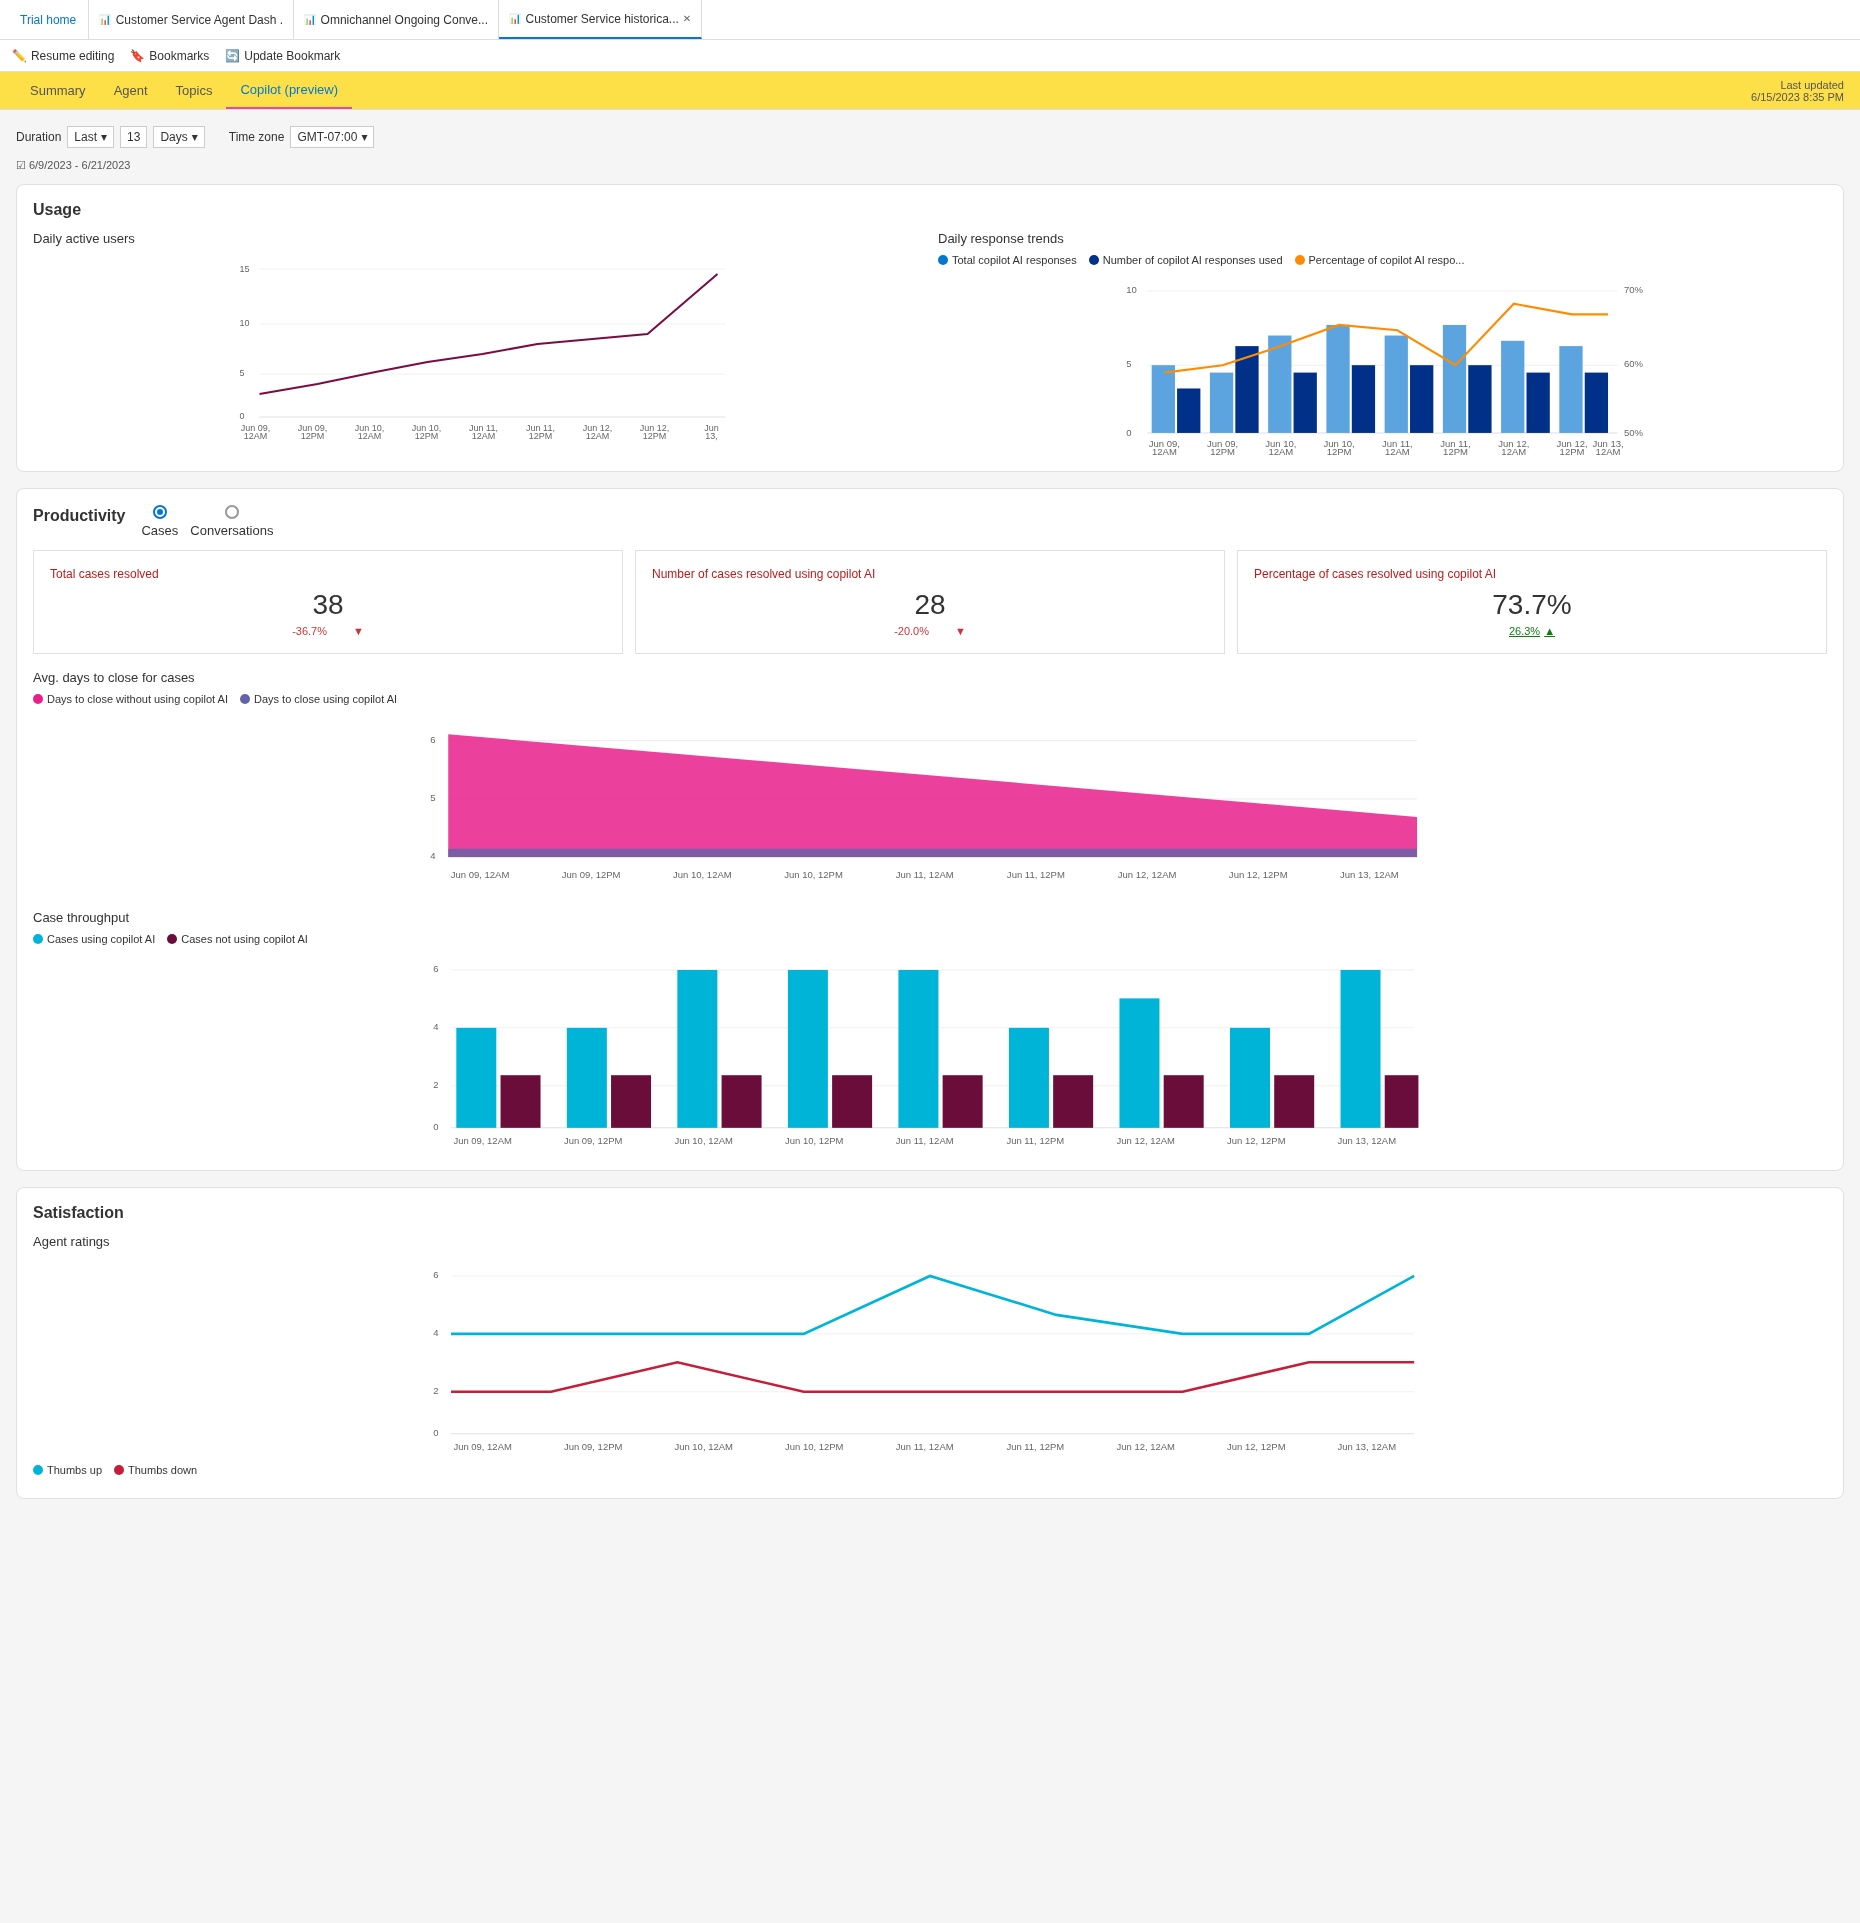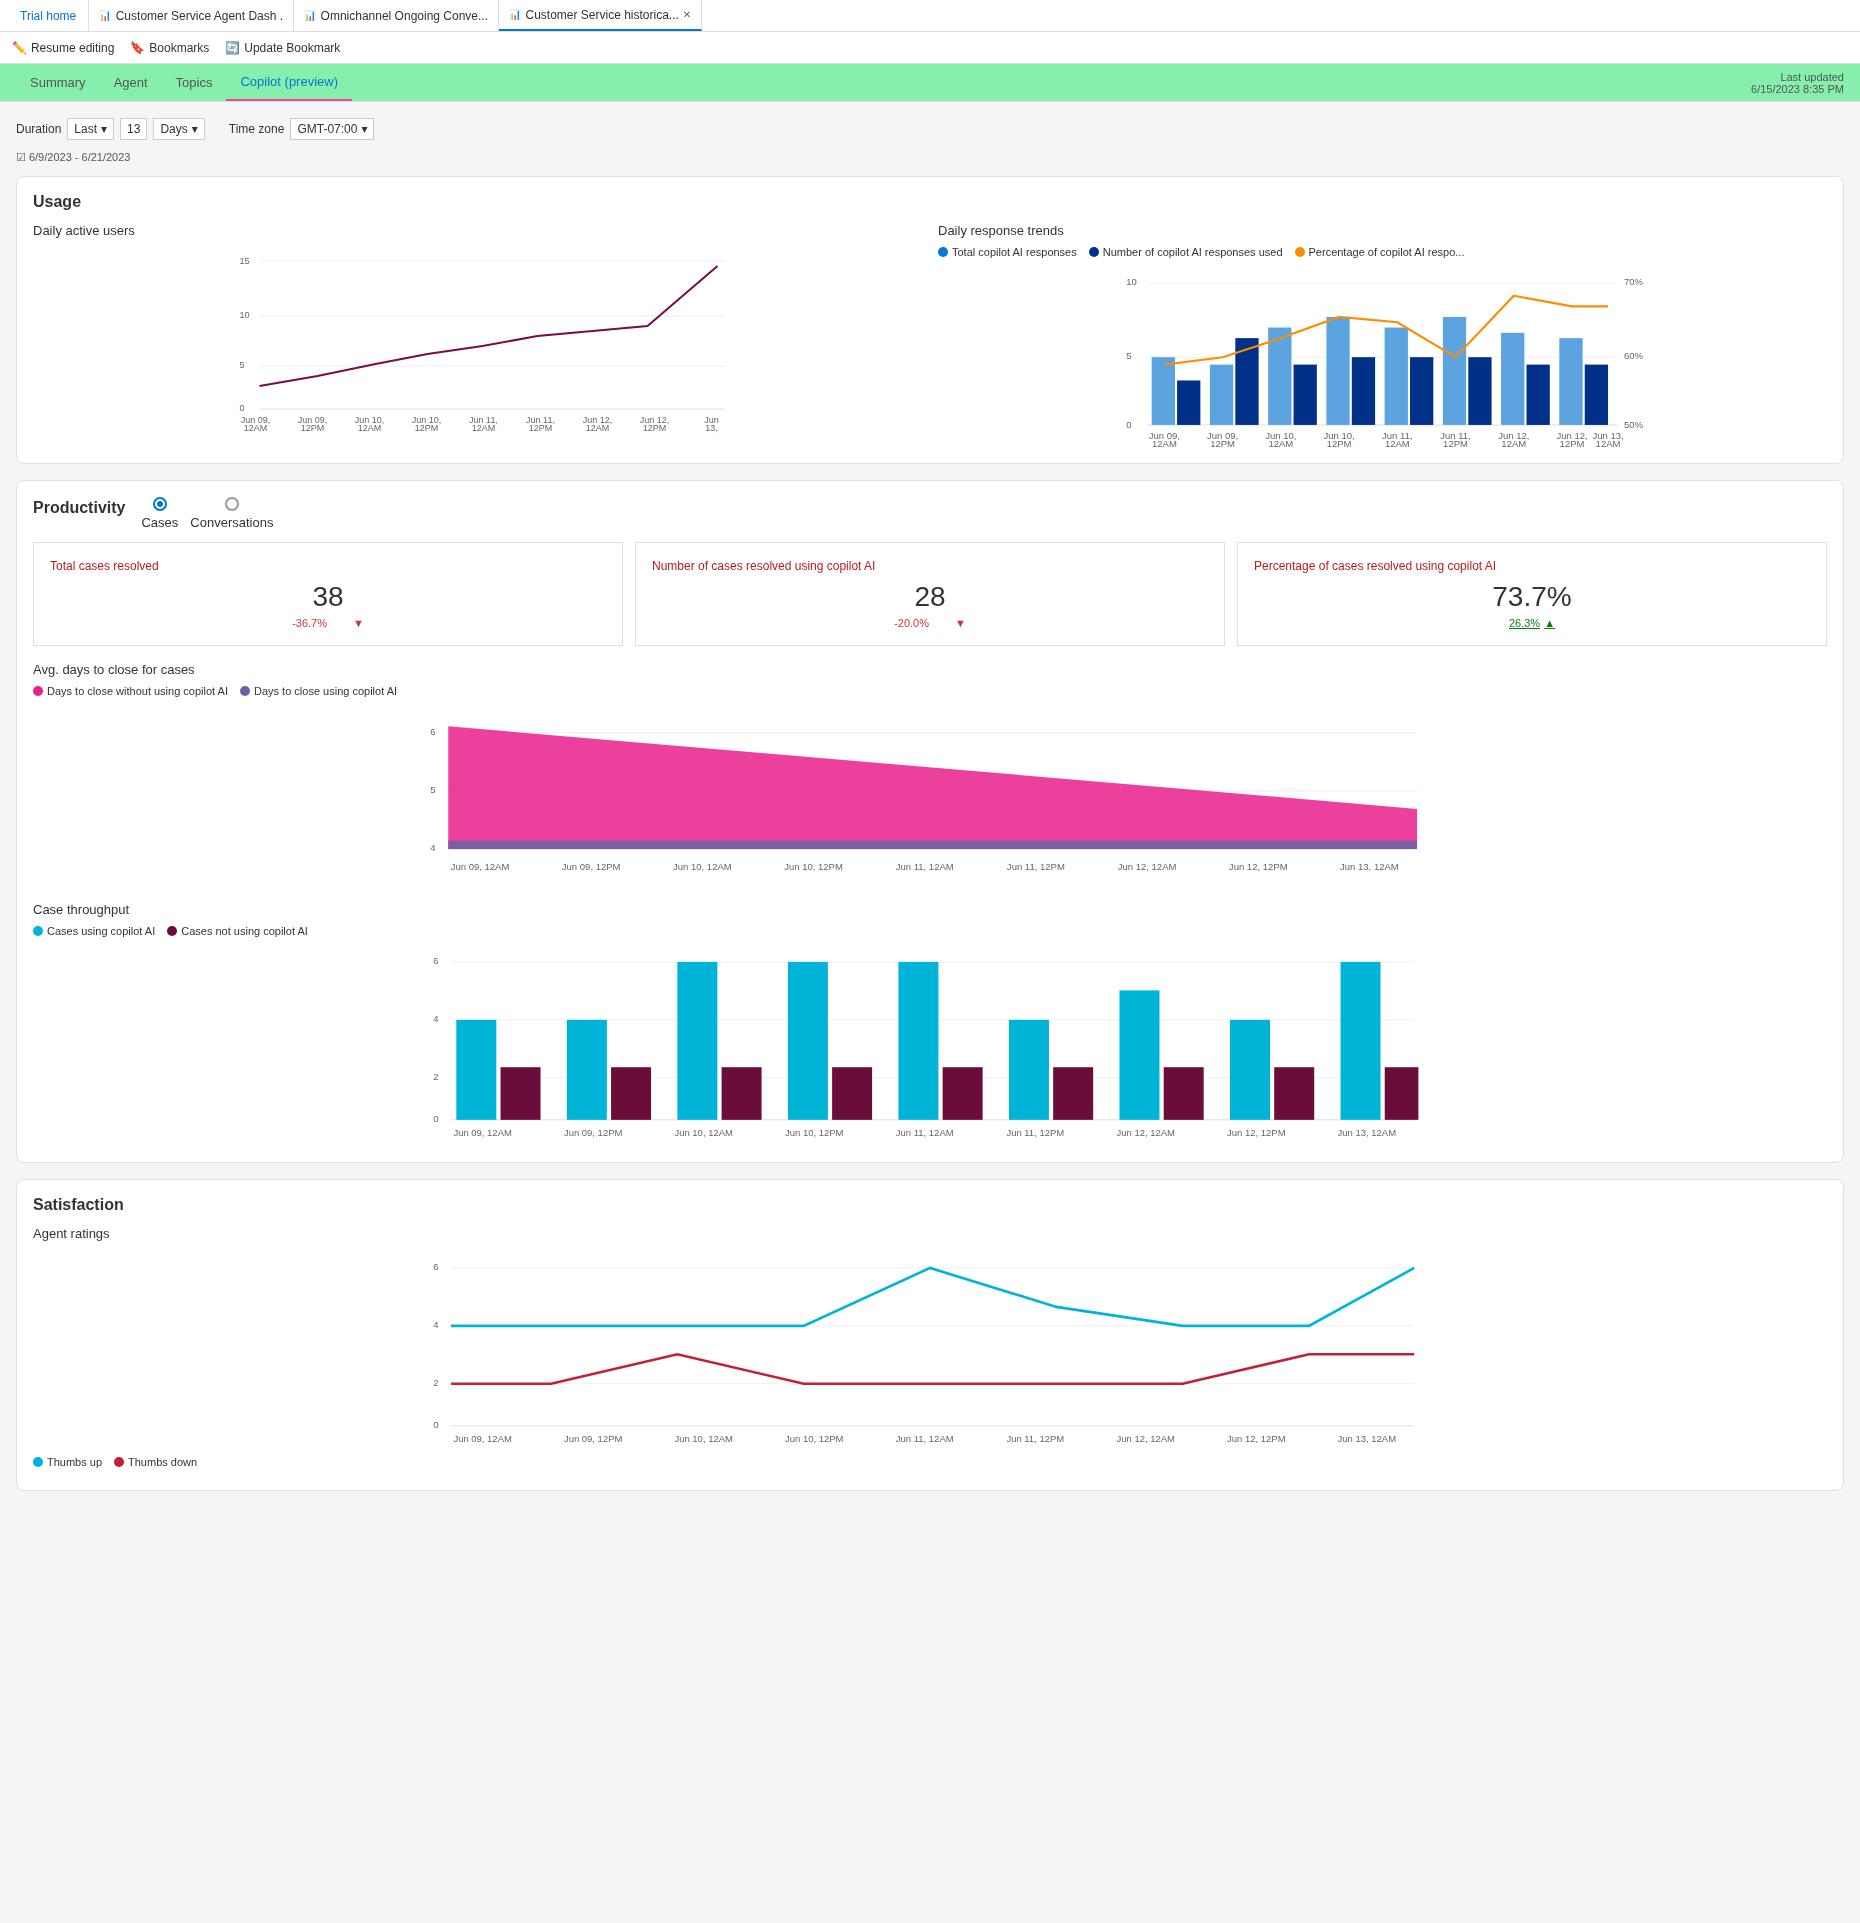--- a/index.html
+++ b/index.html
@@ -1,31 +1,31 @@
 <!DOCTYPE html>
 <html><head>
   <meta charset="utf-8">
   <style>
     * { box-sizing: border-box; margin: 0; padding: 0; }
     body { font-family: 'Segoe UI', Arial, sans-serif; font-size: 12px; background: #f5f5f5; color: #333; }
     
     
-    .top-bar { display: flex; align-items: center; background: #fff; border-bottom: 1px solid #ddd; height: 32px; padding: 0 8px; gap: 0; }
+    .top-bar { display: flex; align-items: center; background: #fff; border-bottom: 1px solid #ddd; height: 40px; padding: 0 8px; gap: 0; }
     .top-bar-left { color: #0078d4; font-size: 12px; padding: 0 12px; border-right: 1px solid #ddd; height: 100%; display: flex; align-items: center; }
     .tab-item { display: flex; align-items: center; gap: 4px; padding: 0 10px; height: 100%; font-size: 12px; color: #333; border-right: 1px solid #ddd; position: relative; }
     .tab-item.active { background: #fff; border-bottom: 2px solid #0078d4; }
     .tab-icon { font-size: 10px; }
     .tab-close { cursor: pointer; color: #666; font-size: 10px; }
     
     
     .toolbar { display: flex; align-items: center; background: #fff; border-bottom: 1px solid #ddd; height: 32px; padding: 0 12px; gap: 16px; }
     .toolbar-btn { display: flex; align-items: center; gap: 4px; font-size: 12px; color: #333; cursor: pointer; }
     
     
-    .nav-tabs { display: flex; align-items: center; background: #86efac; border-bottom: 1px solid #ddd; padding: 0 16px; position: relative; }
+    .nav-tabs { display: flex; align-items: center; background: #fde047; border-bottom: 1px solid #ddd; padding: 0 16px; position: relative; }
     .nav-tab { padding: 10px 14px; font-size: 13px; color: #555; cursor: pointer; position: relative; }
     .nav-tab.active { color: #0078d4; border-bottom: 2px solid #ec4899; font-weight: 500; }
     .last-updated { position: absolute; right: 16px; top: 50%; transform: translateY(-50%); font-size: 11px; color: #555; text-align: right; }
     
     
     .main-content { padding: 16px; background: #f5f5f5; }
     
     
     .filter-row { display: flex; align-items: center; gap: 24px; margin-bottom: 8px; }
     .filter-group { display: flex; align-items: center; gap: 6px; }

